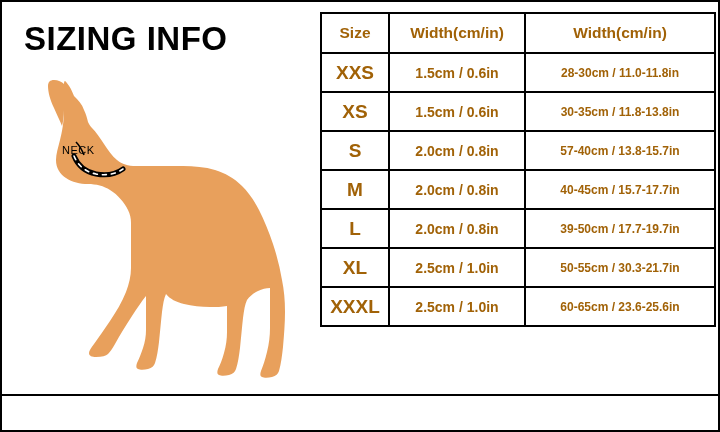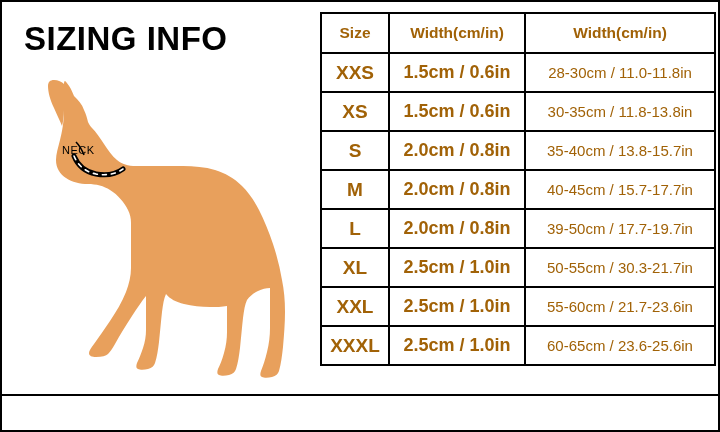--- a/index.html
+++ b/index.html
@@ -80,26 +80,26 @@
     font-weight: bold;
   }
   #size-table td {
     height: 37px;
   }
   #size-table td.col-size {
     font-size: 19px;
     font-weight: bold;
   }
   #size-table td.col-width {
-    font-size: 18px;
+    font-size: 14px;
     font-weight: bold;
   }
   #size-table td.col-neck {
-    font-size: 15px;
-    font-weight: normal;
+    font-size: 12px;
+    font-weight: bold;
   }
   .c0 { width: 66px; }
   .c1 { width: 134px; }
   .c2 { width: 188px; }
   
   #footer-divider {
     position: absolute;
     left: 0;
     top: 392px;
     width: 716px;
@@ -234,43 +234,38 @@
         <td class="col-neck">28-30cm / 11.0-11.8in</td>
       </tr>
       <tr>
         <td class="col-size">XS</td>
         <td class="col-width">1.5cm / 0.6in</td>
         <td class="col-neck">30-35cm / 11.8-13.8in</td>
       </tr>
       <tr>
         <td class="col-size">S</td>
         <td class="col-width">2.0cm / 0.8in</td>
-        <td class="col-neck">35-40cm / 13.8-15.7in</td>
+        <td class="col-neck">57-40cm / 13.8-15.7in</td>
       </tr>
       <tr>
         <td class="col-size">M</td>
         <td class="col-width">2.0cm / 0.8in</td>
         <td class="col-neck">40-45cm / 15.7-17.7in</td>
       </tr>
       <tr>
         <td class="col-size">L</td>
         <td class="col-width">2.0cm / 0.8in</td>
         <td class="col-neck">39-50cm / 17.7-19.7in</td>
       </tr>
       <tr>
         <td class="col-size">XL</td>
         <td class="col-width">2.5cm / 1.0in</td>
         <td class="col-neck">50-55cm / 30.3-21.7in</td>
       </tr>
       <tr>
-        <td class="col-size">XXL</td>
-        <td class="col-width">2.5cm / 1.0in</td>
-        <td class="col-neck">55-60cm / 21.7-23.6in</td>
-      </tr>
-      <tr>
         <td class="col-size">XXXL</td>
         <td class="col-width">2.5cm / 1.0in</td>
         <td class="col-neck">60-65cm / 23.6-25.6in</td>
       </tr>
     </tbody>
   </table>
 
   <div id="footer-divider"></div>
 
 </div>

